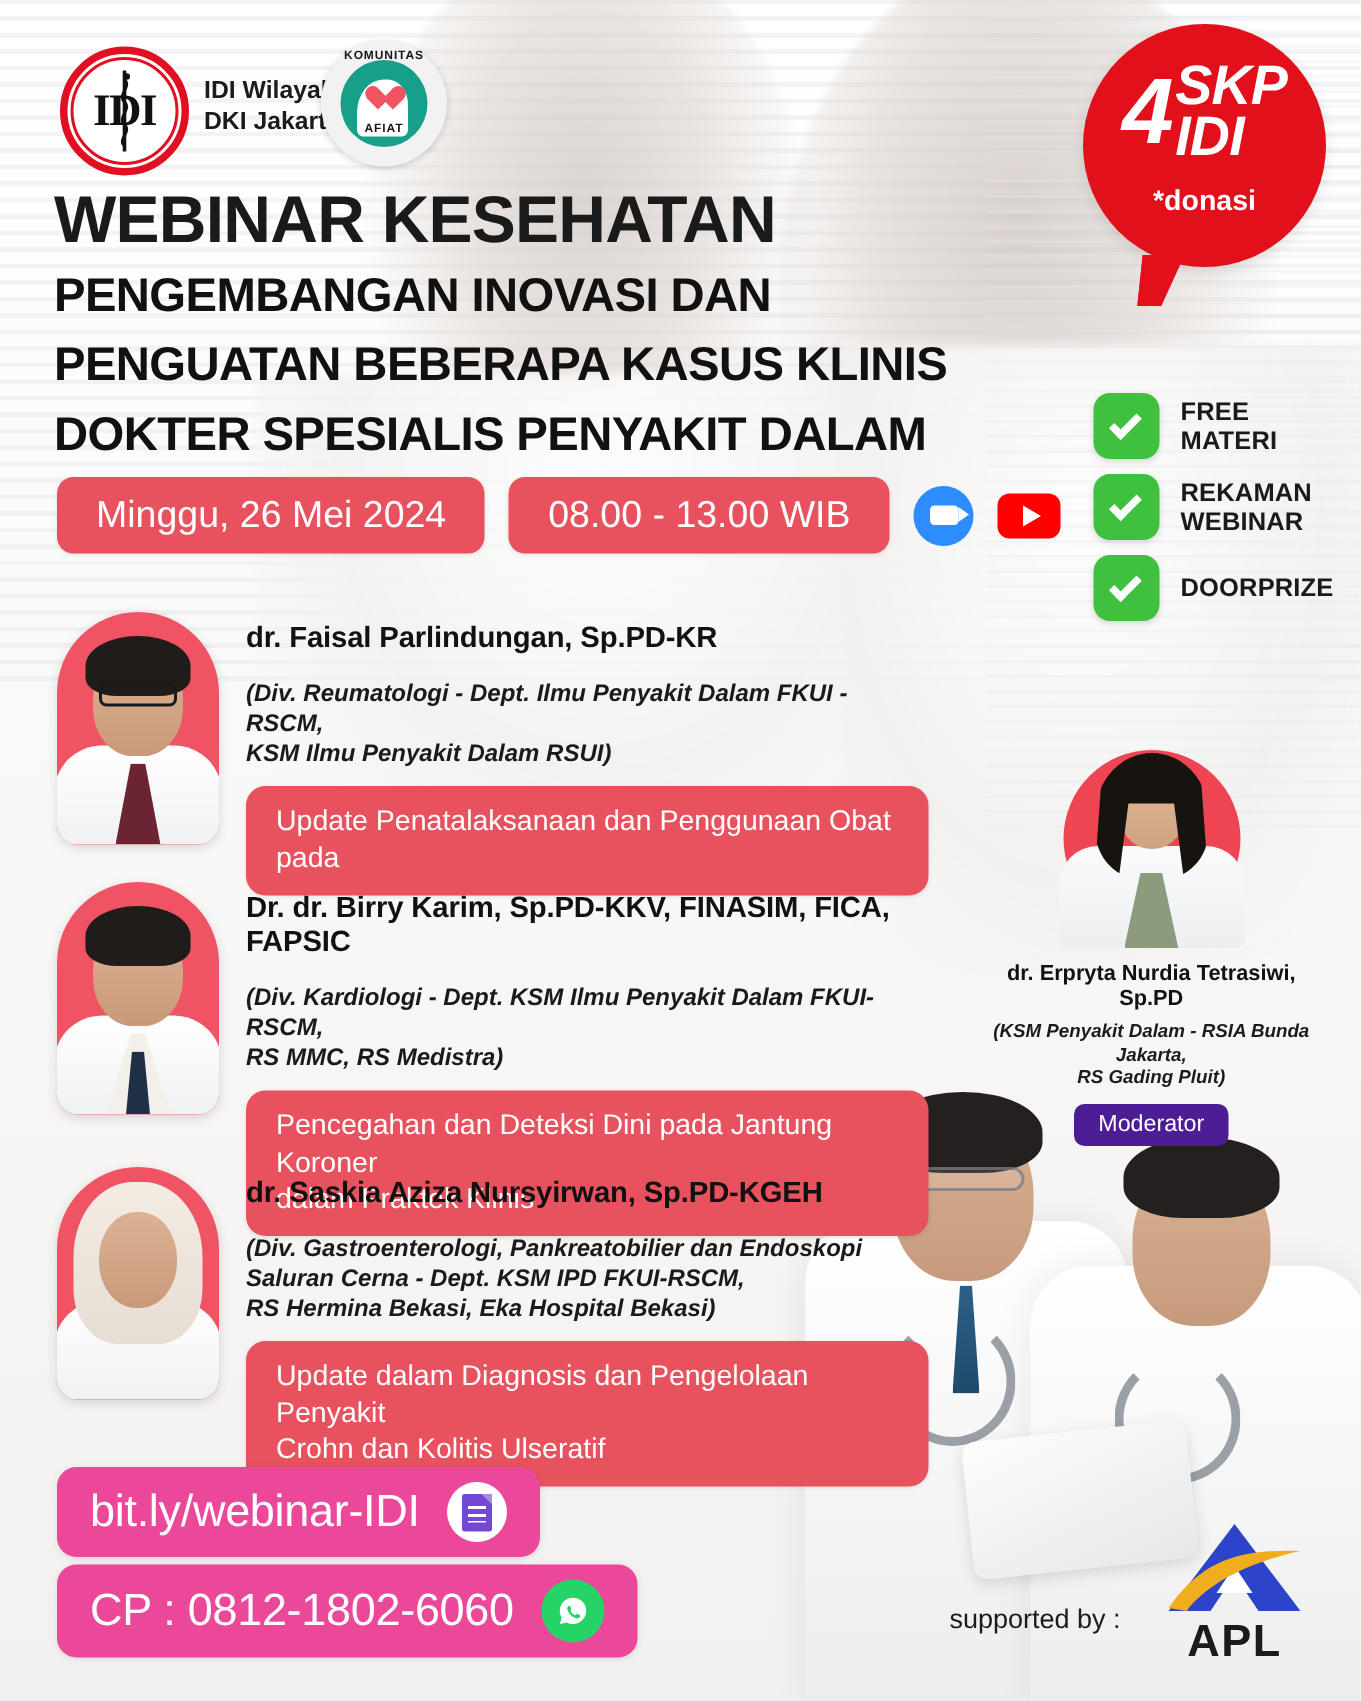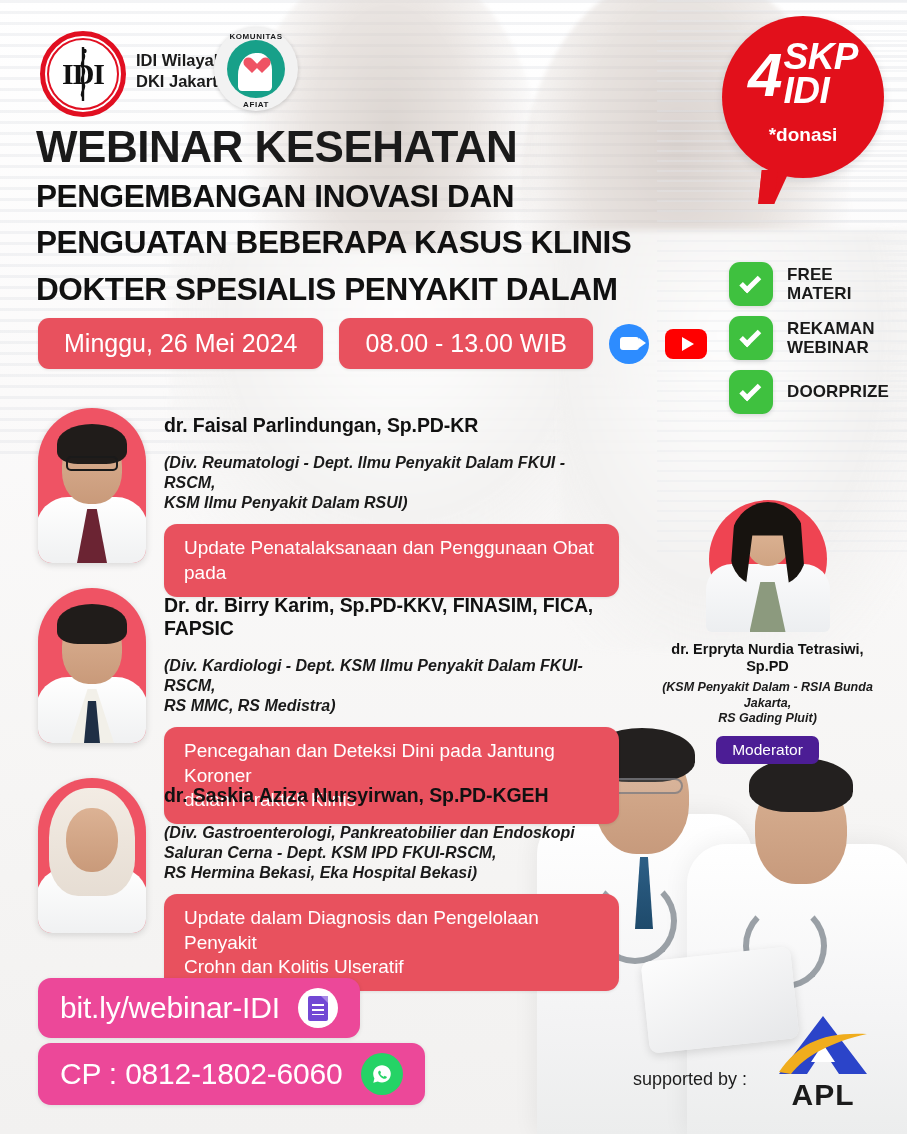--- a/index.html
+++ b/index.html
@@ -150,21 +150,21 @@
     content:""; position:absolute; width:10px; height:15px;
     background:#ef5364; border-radius:6px 6px 0 0;
   }
   .afiat-heart:before{ left:0;  transform:rotate(-45deg); transform-origin:0 100%; }
   .afiat-heart:after { left:0;  transform:rotate(45deg);  transform-origin:100% 100%; }
   .afiat-text-top, .afiat-text-bot {
     position:absolute; left:0; width:84px; text-align:center;
     font-size:8px; font-weight:800; color:#17181a; letter-spacing:.6px;
   }
   .afiat-text-top { top:5px; }
-  .afiat-text-bot { bottom:2px; }
+  .afiat-text-bot { bottom:21px; }
 
   
   .skp-bubble {
     position:absolute; right:23px; top:16px; width:162px; height:162px;
     background:#e2101b; border-radius:50%;
     box-shadow:0 3px 10px rgba(0,0,0,.10);
   }
   .skp-tail {
     position:absolute; left:38px; bottom:-26px; width:0; height:0;
     border-left:16px solid #e2101b;

